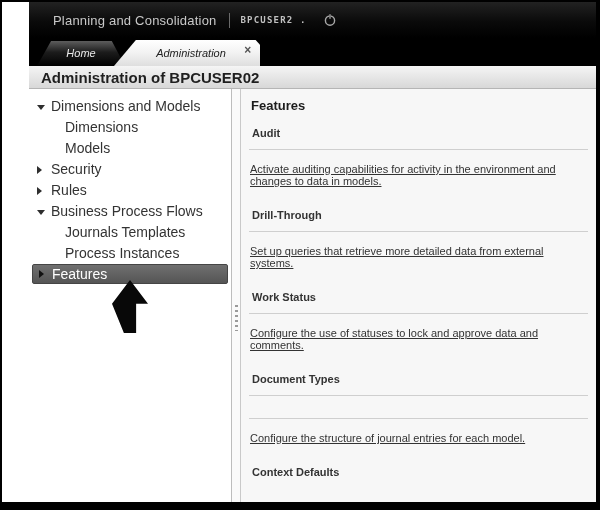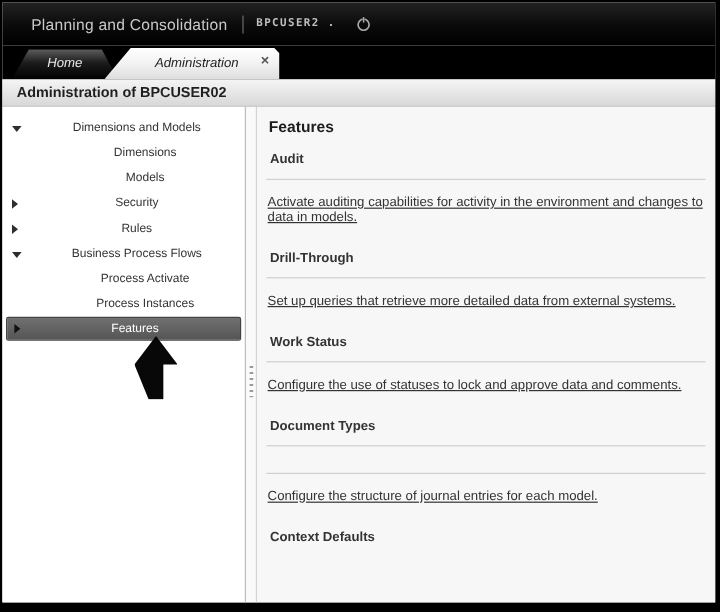--- a/index.html
+++ b/index.html
@@ -8,20 +8,21 @@
     background: #000;
     font-family: "Liberation Sans", "DejaVu Sans", sans-serif;
     position: relative;
     overflow: hidden;
   }
   .app {
     position: absolute;
     left: 2px; top: 2px;
     width: 594px; height: 500px;
     background: #fff;
+    padding-left: 27px;
   }
 
   
   .topbar {
     height: 36px;
     background: linear-gradient(#222 0%, #0a0a0a 55%, #000 100%);
     display: flex;
     align-items: center;
     padding-left: 24px;
   }
@@ -59,21 +60,21 @@
     position: absolute; right: 9px; top: 4px;
     color: #555; font-size: 12px; line-height: 12px; font-weight: bold;
     cursor: pointer;
   }
 
   
   .header {
     height: 23px; line-height: 23px;
     background: linear-gradient(#f5f5f5, #d8d8d8);
     border-bottom: 1px solid #b5b5b5;
-    font-size: 12px; font-weight: bold; color: #1f1f1f;
+    font-size: 15px; font-weight: bold; color: #1f1f1f;
     padding-left: 12px;
   }
 
   
   .main { height: 413px; display: flex; position: relative; }
   .sidebar {
     width: 202px; background: #fff; padding-top: 7px;
     position: relative; overflow: hidden;
   }
   .divider {
@@ -88,24 +89,23 @@
   .content {
     flex: 1; background: #f7f7f7;
     border-left: 1px solid #c9c9c9;
     padding: 6px 8px 0 8px;
     overflow: hidden;
   }
 
   
   .tree-item {
     height: 21px; line-height: 21px;
-    font-size: 10px; color: #333;
+    font-size: 14px; color: #333;
     padding-left: 22px; position: relative; cursor: pointer;
     white-space: nowrap;
-    text-align: center;
   }
   .tree-item.level1 { padding-left: 36px; }
   .tri { position: absolute; left: 8px; top: 50%; width: 0; height: 0; display: block; }
   .tri.expanded {
     border-left: 4px solid transparent; border-right: 4px solid transparent;
     border-top: 5px solid #2e2e2e; margin-top: -2px;
   }
   .tri.collapsed {
     border-top: 4px solid transparent; border-bottom: 4px solid transparent;
     border-left: 5px solid #2e2e2e; margin-top: -4px;
@@ -172,21 +172,21 @@
 
   <div class="main">
     <div class="sidebar">
       <div>
           <div class="tree-item level0"><span class="tri expanded"></span><span>Dimensions and Models</span></div>
           <div class="tree-item level1"><span>Dimensions</span></div>
           <div class="tree-item level1"><span>Models</span></div>
           <div class="tree-item level0"><span class="tri collapsed"></span><span>Security</span></div>
           <div class="tree-item level0"><span class="tri collapsed"></span><span>Rules</span></div>
           <div class="tree-item level0"><span class="tri expanded"></span><span>Business Process Flows</span></div>
-          <div class="tree-item level1"><span>Process Activate</span></div>
+          <div class="tree-item level1"><span>Journals Templates</span></div>
           <div class="tree-item level1"><span>Process Instances</span></div>
           <div class="tree-item level0 selected"><span class="tri collapsed"></span><span>Features</span></div>
         </div>
     </div>
     <div class="divider">
       <div class="grip"></div>
     </div>
     <div class="content">
       <div class="content-title">Features</div>
       <div>

